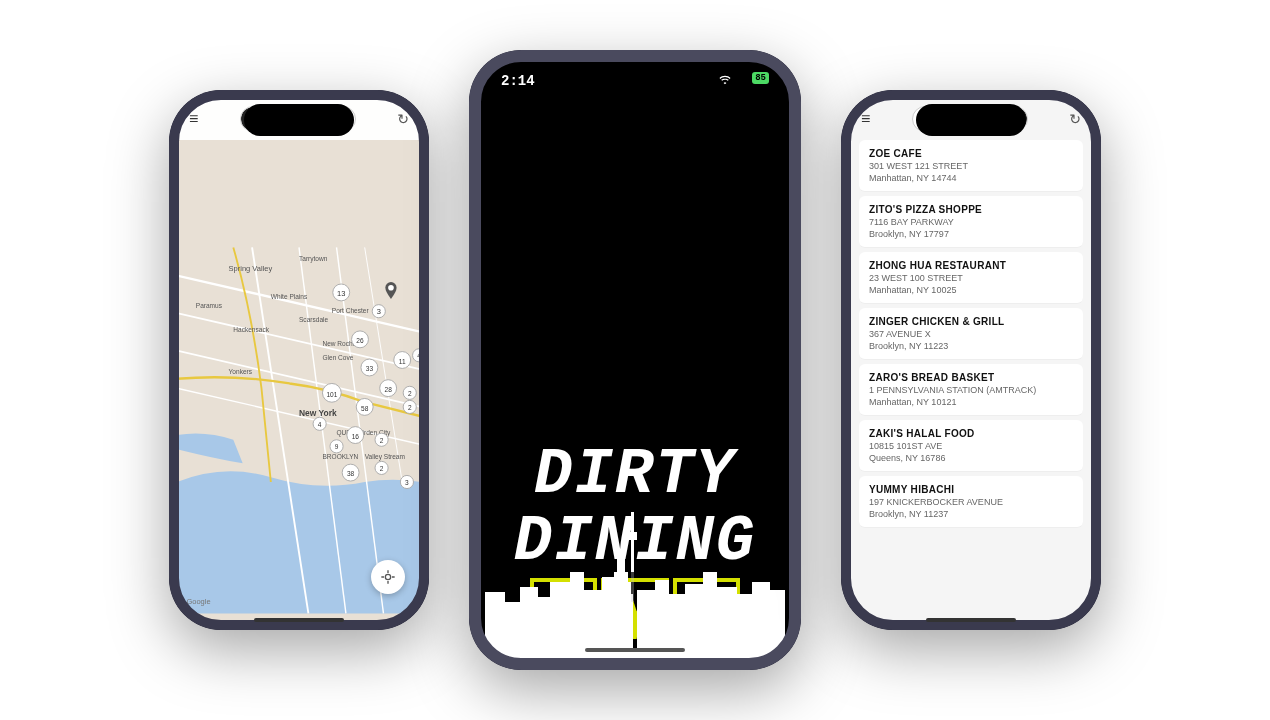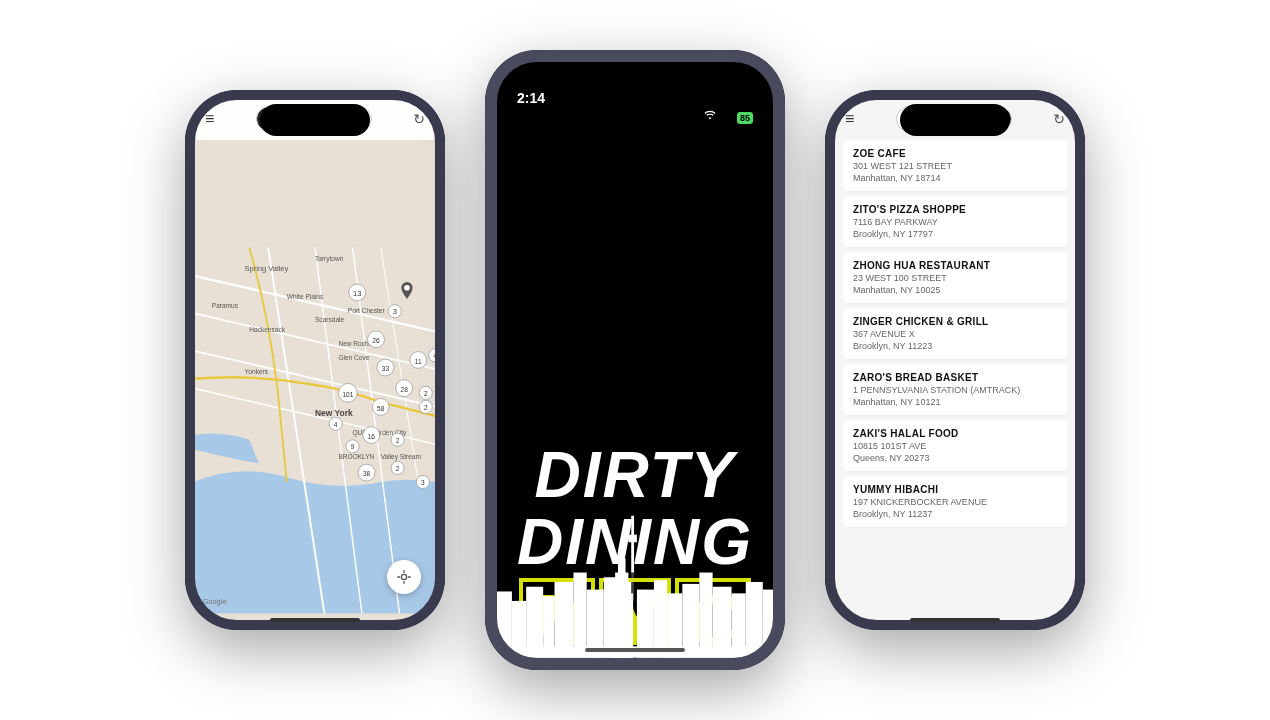--- a/index.html
+++ b/index.html
@@ -150,22 +150,23 @@
       transform: translateX(-50%);
       width: 90px;
       height: 4px;
       background: #333;
       border-radius: 3px;
       z-index: 20;
     }
 
     
     .phone-middle {
-      width: 300px;
+      width: 332px;
       height: 620px;
+      font-family: Liberation Mono, monospace;
     }
     .phone-middle .phone-border {
       border-color: #4a4a5e;
       border-width: 12px;
     }
     .phone-middle .phone-screen {
       background: #000;
     }
 
     .splash-screen {
@@ -193,23 +194,22 @@
     }
 
     .status-time {
       color: #fff;
       font-size: 14px;
       font-weight: 600;
     }
 
     .status-icons {
       display: flex;
-      align-items: flex-end;
+      align-items: flex-start;
       gap: 19px;
-      margin-top: 34px;
     }
 
     .battery-badge {
       background: #4cd964;
       color: #000;
       font-size: 9px;
       font-weight: 700;
       padding: 1px 3px;
       border-radius: 3px;
     }
@@ -569,21 +569,21 @@
           <button class="toggle-btn">Map</button>
           <button class="toggle-btn active">List</button>
         </div>
         <span class="refresh-icon">↻</span>
       </div>
 
       <div class="list-items-container">
         <div class="list-item">
           <div class="list-item-name">ZOE CAFE</div>
           <div class="list-item-address">301 WEST 121 STREET</div>
-          <div class="list-item-address">Manhattan, NY 18714</div>
+          <div class="list-item-address">Manhattan, NY 14744</div>
         </div>
         <div class="list-item">
           <div class="list-item-name">ZITO'S PIZZA SHOPPE</div>
           <div class="list-item-address">7116 BAY PARKWAY</div>
           <div class="list-item-address">Brooklyn, NY 17797</div>
         </div>
         <div class="list-item">
           <div class="list-item-name">ZHONG HUA RESTAURANT</div>
           <div class="list-item-address">23 WEST 100 STREET</div>
           <div class="list-item-address">Manhattan, NY 10025</div>
@@ -594,21 +594,21 @@
           <div class="list-item-address">Brooklyn, NY 11223</div>
         </div>
         <div class="list-item">
           <div class="list-item-name">ZARO'S BREAD BASKET</div>
           <div class="list-item-address">1 PENNSYLVANIA STATION (AMTRACK)</div>
           <div class="list-item-address">Manhattan, NY 10121</div>
         </div>
         <div class="list-item">
           <div class="list-item-name">ZAKI'S HALAL FOOD</div>
           <div class="list-item-address">10815 101ST AVE</div>
-          <div class="list-item-address">Queens, NY 20273</div>
+          <div class="list-item-address">Queens, NY 16786</div>
         </div>
         <div class="list-item">
           <div class="list-item-name">YUMMY HIBACHI</div>
           <div class="list-item-address">197 KNICKERBOCKER AVENUE</div>
           <div class="list-item-address">Brooklyn, NY 11237</div>
         </div>
       </div>
     </div>
   </div>
   <div class="home-indicator"></div>

